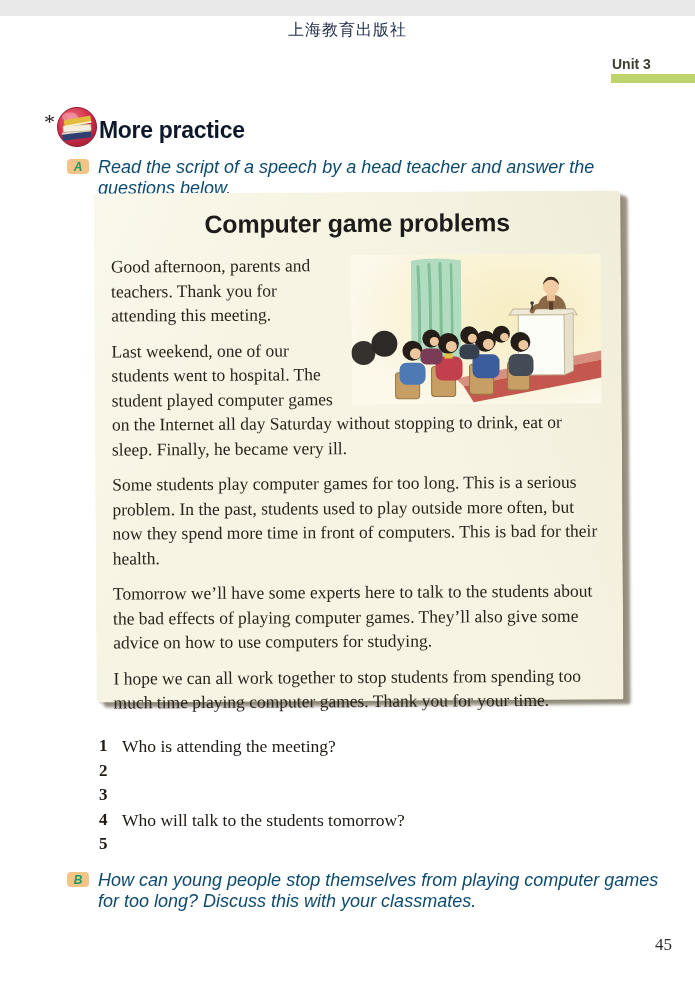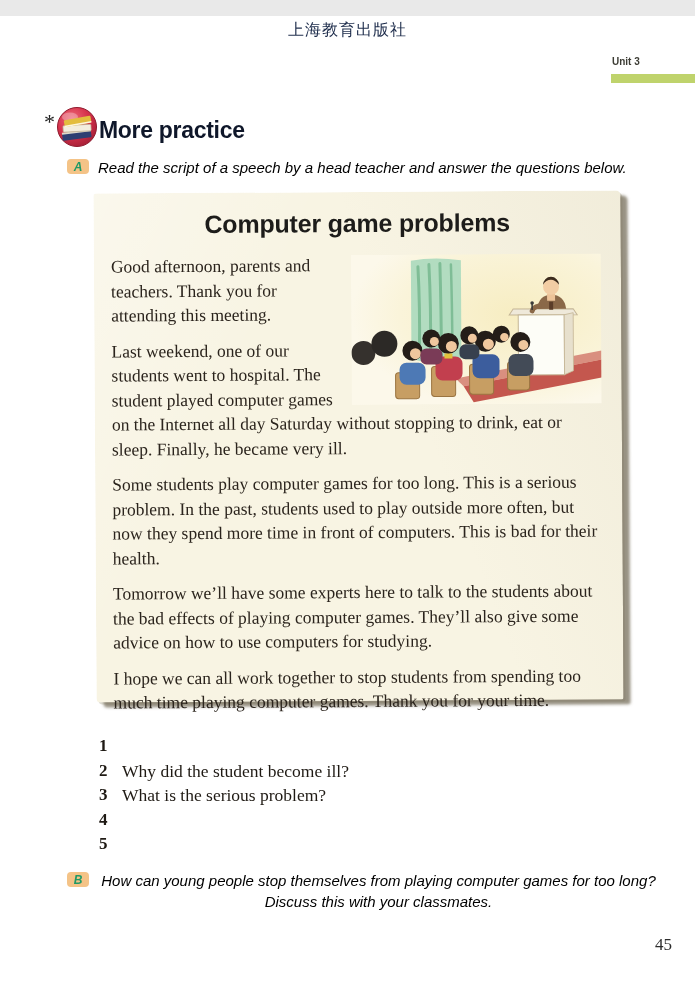--- a/index.html
+++ b/index.html
@@ -10,21 +10,21 @@
   }
   
   .watermark{
     position:absolute;top:4px;left:0;right:0;text-align:center;
     font-family:"Liberation Serif",serif;font-size:16px;color:#1c2b4a;
     letter-spacing:1px;
   }
   
   .unit-label{
     position:absolute;top:40px;left:612px;
-    font-family:"Liberation Sans",sans-serif;font-weight:700;font-size:10px;color:#3d3d35;
+    font-family:"Liberation Sans",sans-serif;font-weight:700;font-size:14px;color:#3d3d35;
   }
   .unit-bar{
     position:absolute;top:58px;left:611px;width:84px;height:9px;background:#bfd36c;
   }
   
   .section-header{position:absolute;top:90px;left:44px;display:flex;align-items:center;}
   .asterisk{font-family:"Liberation Serif",serif;font-size:22px;color:#222;margin:-10px 1px 0 0;}
   .books-icon{width:42px;height:42px;display:block;}
   .section-title{
     font-family:"Liberation Sans",sans-serif;font-weight:700;font-size:23px;color:#0f172a;
@@ -34,22 +34,22 @@
   .exercise-row{position:absolute;display:flex;align-items:flex-start;gap:9px;}
   .exercise-a{top:141px;left:67px;width:585px;}
   .exercise-b{top:854px;left:67px;width:592px;}
   .badge{
     flex:0 0 auto;width:22px;height:15px;border-radius:4px;background:#f4c387;
     display:flex;align-items:center;justify-content:center;margin-top:2px;
     font-family:"Liberation Sans",sans-serif;font-weight:700;font-style:italic;
     font-size:12px;color:#1f9966;line-height:1;
   }
   .instruction{
-    font-family:"Liberation Sans",sans-serif;font-style:italic;font-size:15px;
-    line-height:21px;color:#000000;text-align:center;
+    font-family:"Liberation Sans",sans-serif;font-style:italic;font-size:18px;
+    line-height:21px;color:#0c4a6e;
   }
   
   .paper{
     position:absolute;left:95px;top:176px;width:527px;height:509px;
     background:#f8f4e3;
     background-image:linear-gradient(115deg, rgba(255,255,255,0.35) 0%, rgba(255,255,255,0) 30%),
                      linear-gradient(250deg, rgba(190,182,155,0.12) 0%, rgba(190,182,155,0) 40%);
     transform:rotate(-0.35deg);
     border-radius:3px 5px 2px 4px;
     box-shadow:7px 5px 3px rgba(118,110,90,0.75), 2px 2px 0 rgba(170,162,138,0.35);
@@ -212,31 +212,31 @@
       <p>Last weekend, one of our students went to hospital. The student played computer games on the Internet all day Saturday without stopping to drink, eat or sleep. Finally, he became very ill.</p>
       <p>Some students play computer games for too long. This is a serious problem. In the past, students used to play outside more often, but now they spend more time in front of computers. This is bad for their health.</p>
       <p>Tomorrow we’ll have some experts here to talk to the students about the bad effects of playing computer games. They’ll also give some advice on how to use computers for studying.</p>
       <p>I hope we can all work together to stop students from spending too much time playing computer games. Thank you for your time.</p>
     </div>
   </div>
 
   <div class="questions">
     <div class="q-row">
       <span class="q-num">1</span>
+      <span class="q-text">Who is attending the meeting?</span>
     </div>
     <div class="q-row">
       <span class="q-num">2</span>
-      <span class="q-text">Why did the student become ill?</span>
     </div>
     <div class="q-row">
       <span class="q-num">3</span>
-      <span class="q-text">What is the serious problem?</span>
     </div>
     <div class="q-row">
       <span class="q-num">4</span>
+      <span class="q-text">Who will talk to the students tomorrow?</span>
     </div>
     <div class="q-row">
       <span class="q-num">5</span>
     </div>
   </div>
 
   <div class="exercise-row exercise-b">
     <span class="badge">B</span>
     <span class="instruction">How can young people stop themselves from playing computer games for too long? Discuss this with your classmates.</span>
   </div>

